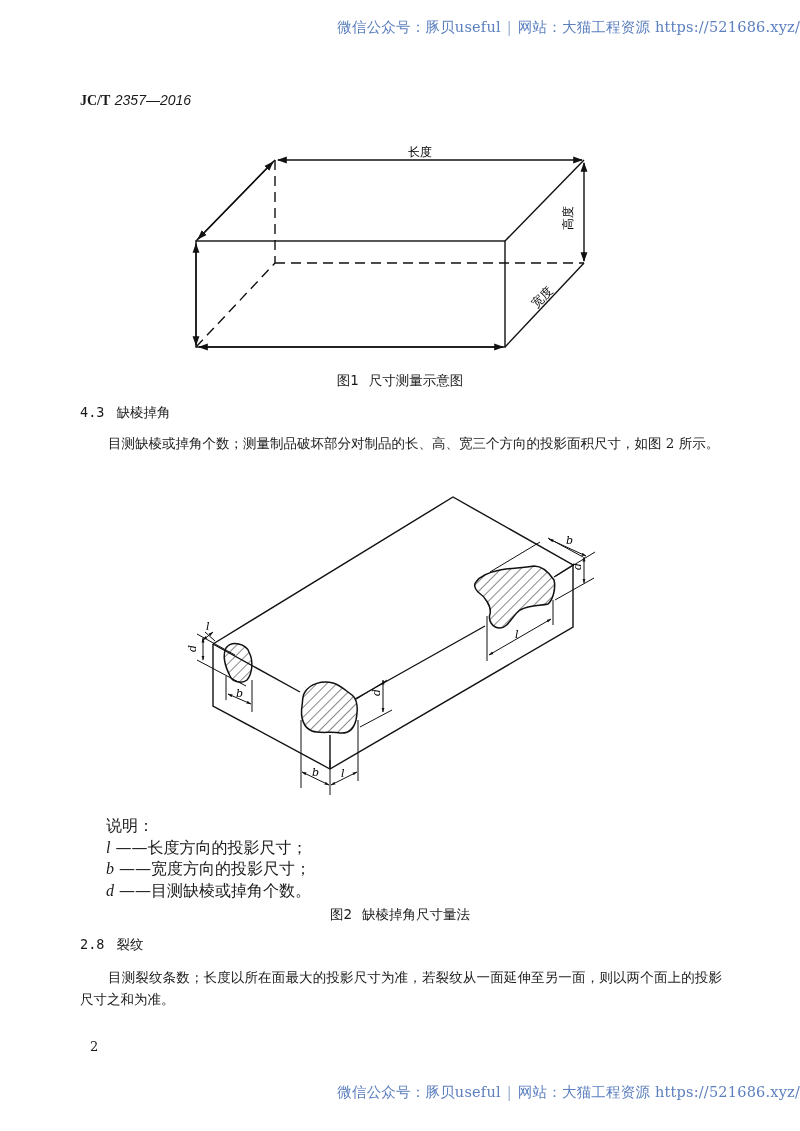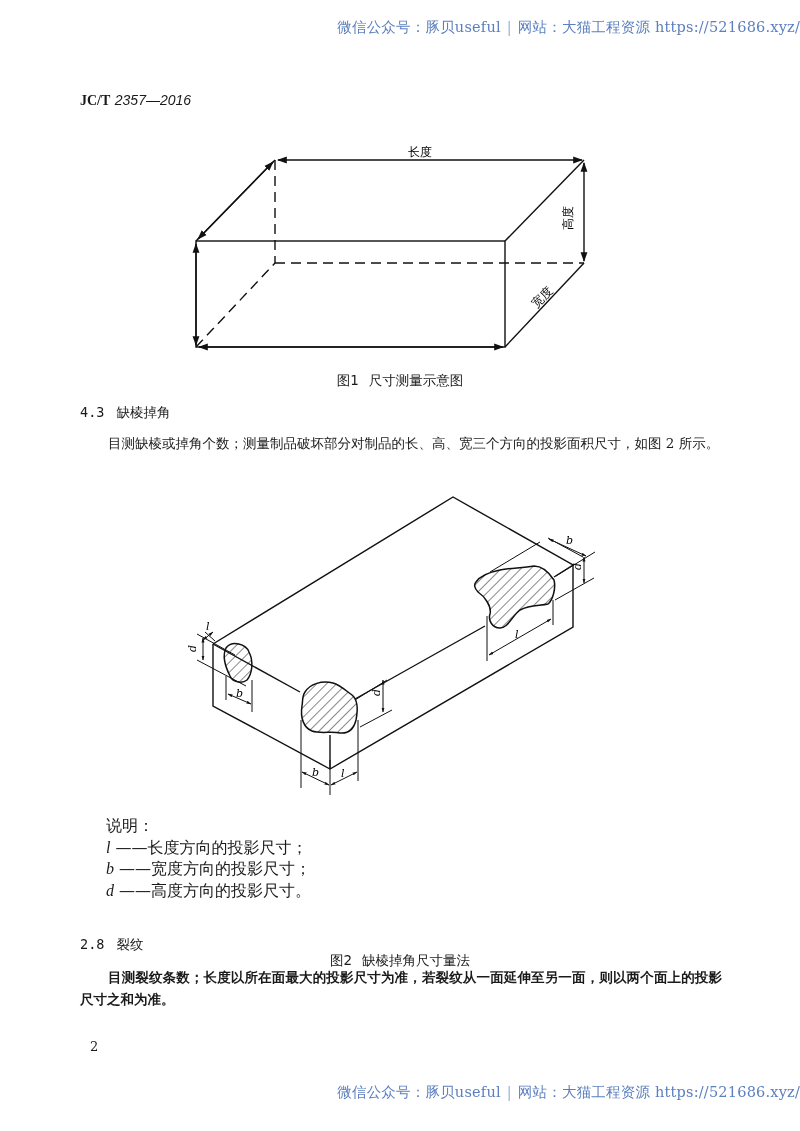--- a/index.html
+++ b/index.html
@@ -139,29 +139,29 @@
     <text x="566" y="544">b</text>
     <text x="0" y="0" transform="translate(581,570) rotate(-90)">d</text>
     <text x="515" y="638">l</text>
   </g>
 </svg>
 
 <div class="legend">
   <div>说明：</div>
   <div><i>l</i> <span>——</span><span>长度方向的投影尺寸；</span></div>
   <div><i>b</i> <span>——</span><span>宽度方向的投影尺寸；</span></div>
-  <div><i>d</i> <span>——</span><span>高度方向的投影尺寸。</span></div>
+  <div><i>d</i> <span>——</span><span>目测缺棱或掉角个数。</span></div>
 </div>
 
-<div class="caption" style="top:952px;">
+<div class="caption" style="top:906px;">
   <span class="fignum">图2</span><span>缺棱掉角尺寸量法</span>
 </div>
 
 <div class="heading" style="top:936px;">
   <span class="num">2.8</span><span>裂纹</span>
 </div>
-<div class="para" style="top:966px;font-weight:bold;">目测裂纹条数；长度以所在面最大的投影尺寸为准，若裂纹从一面延伸至另一面，则以两个面上的投影尺寸之和为准。</div>
+<div class="para" style="top:966px;">目测裂纹条数；长度以所在面最大的投影尺寸为准，若裂纹从一面延伸至另一面，则以两个面上的投影尺寸之和为准。</div>
 
 <div class="pageno">2</div>
 
 <div class="watermark" style="top:1083px;">
   <span>微信公众号：豚贝useful</span><span class="sep">|</span><span>网站：大猫工程资源 https://521686.xyz/</span>
 </div>
 
 </body></html>

